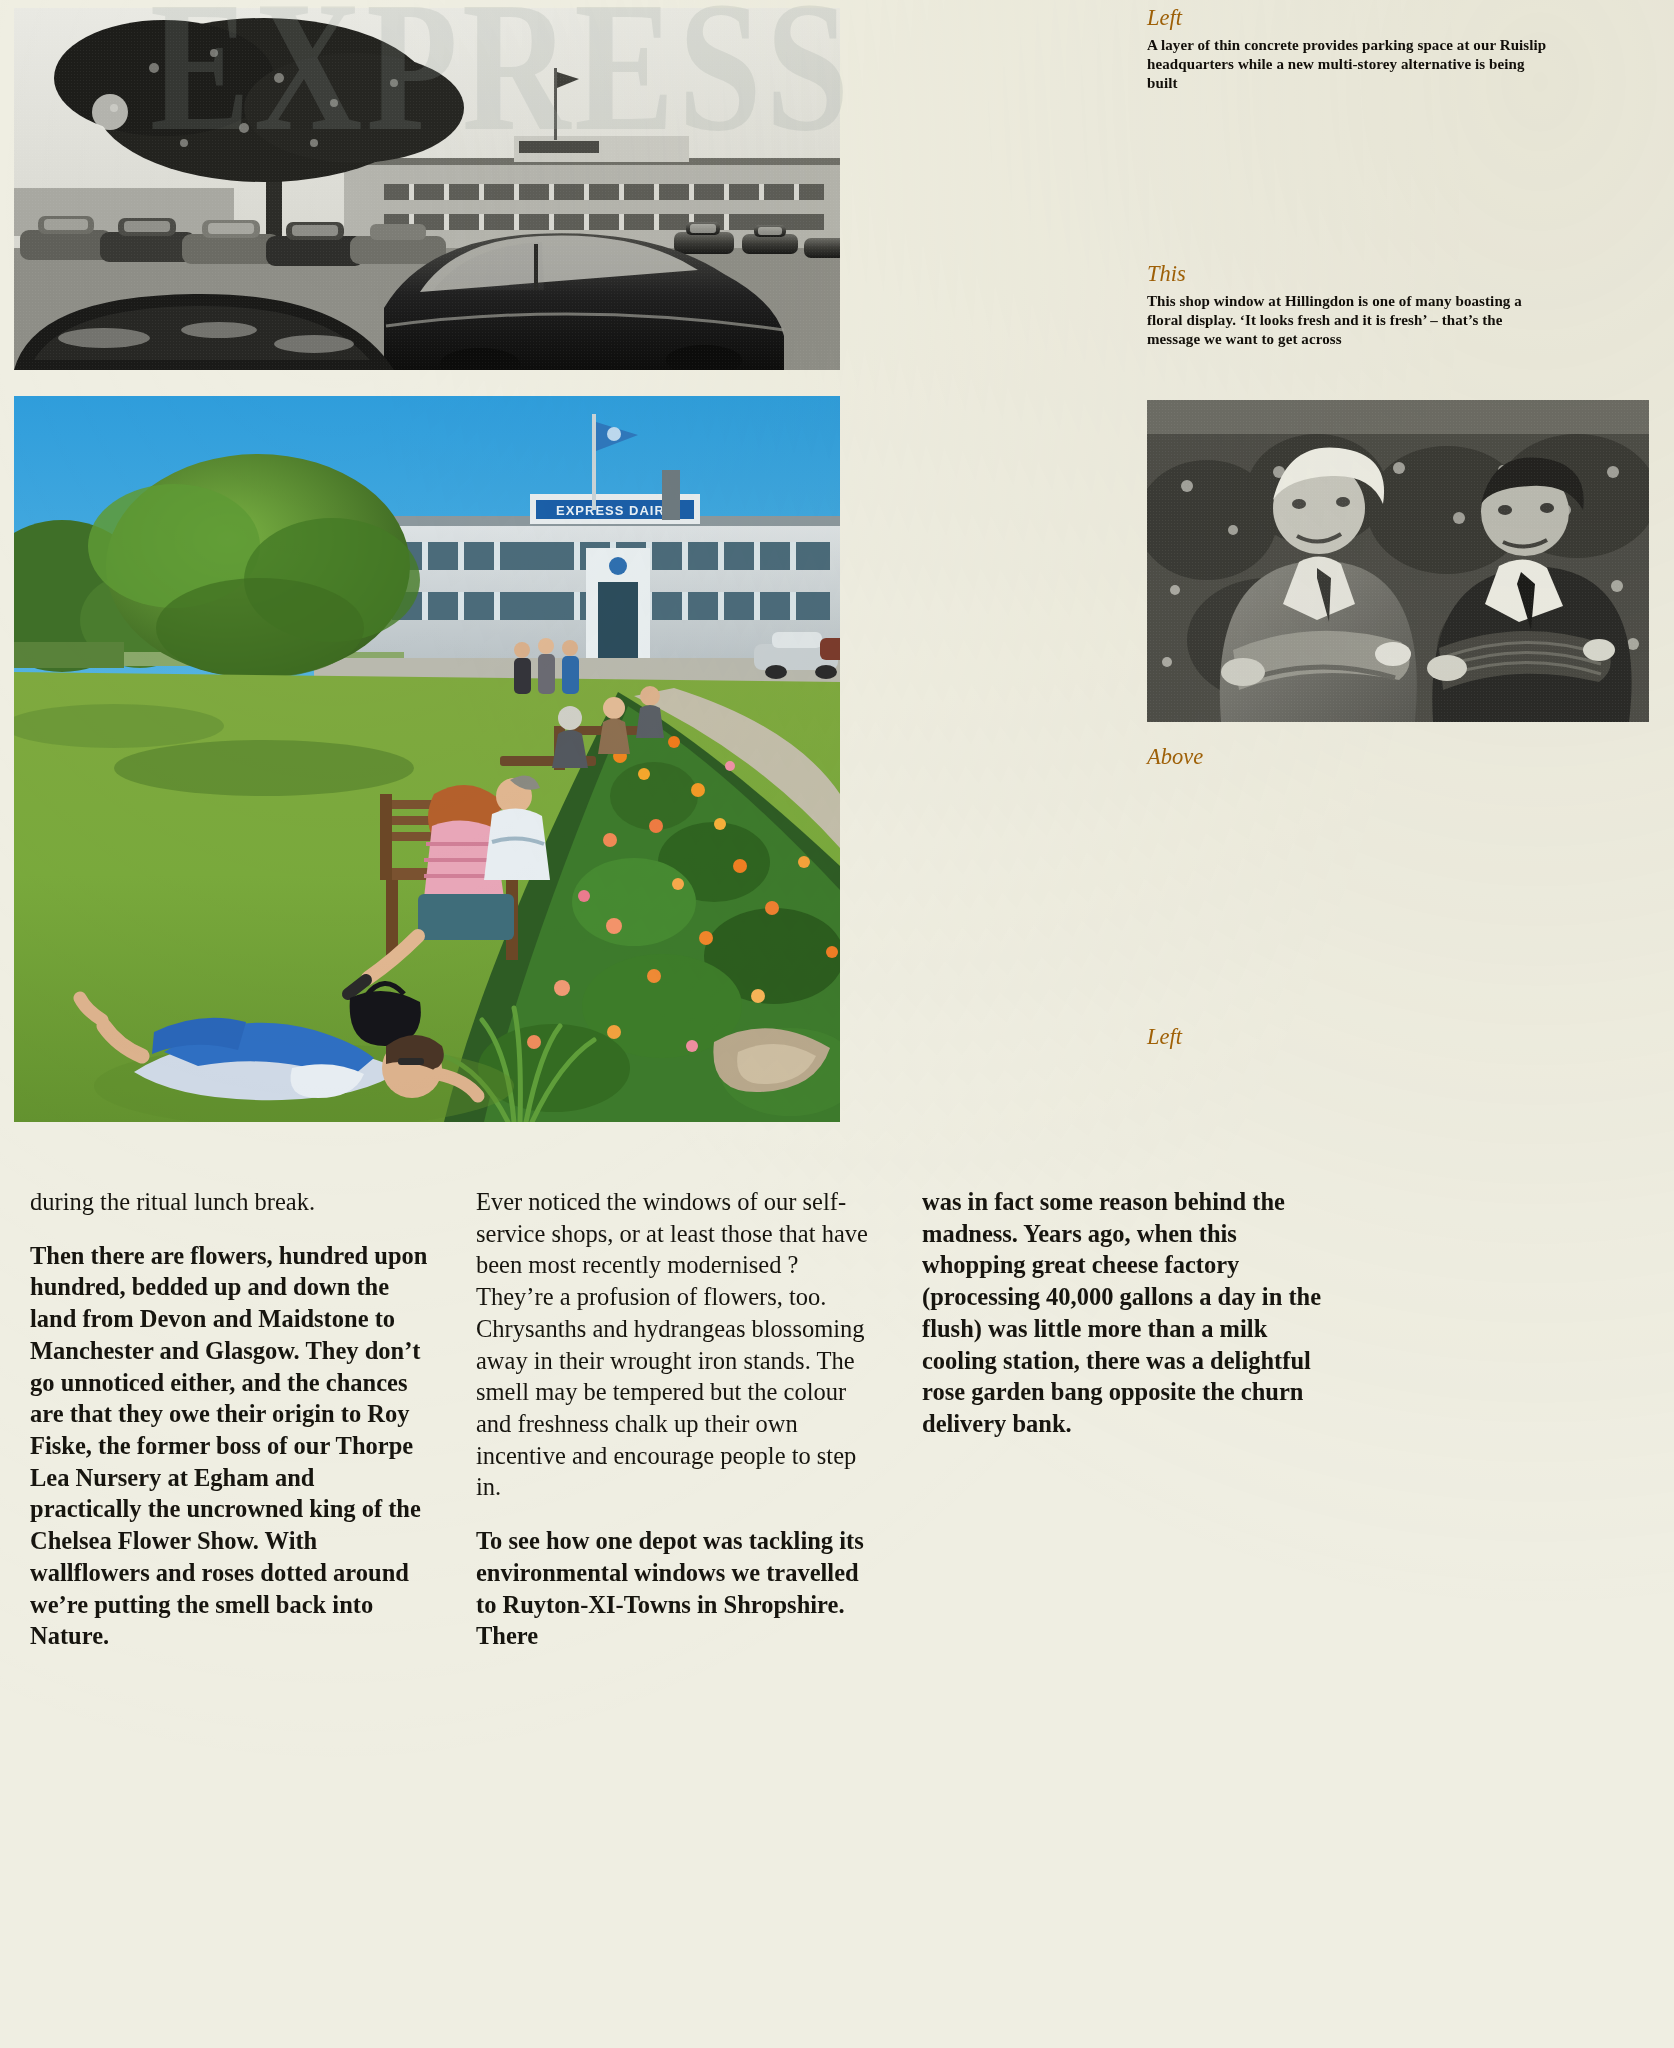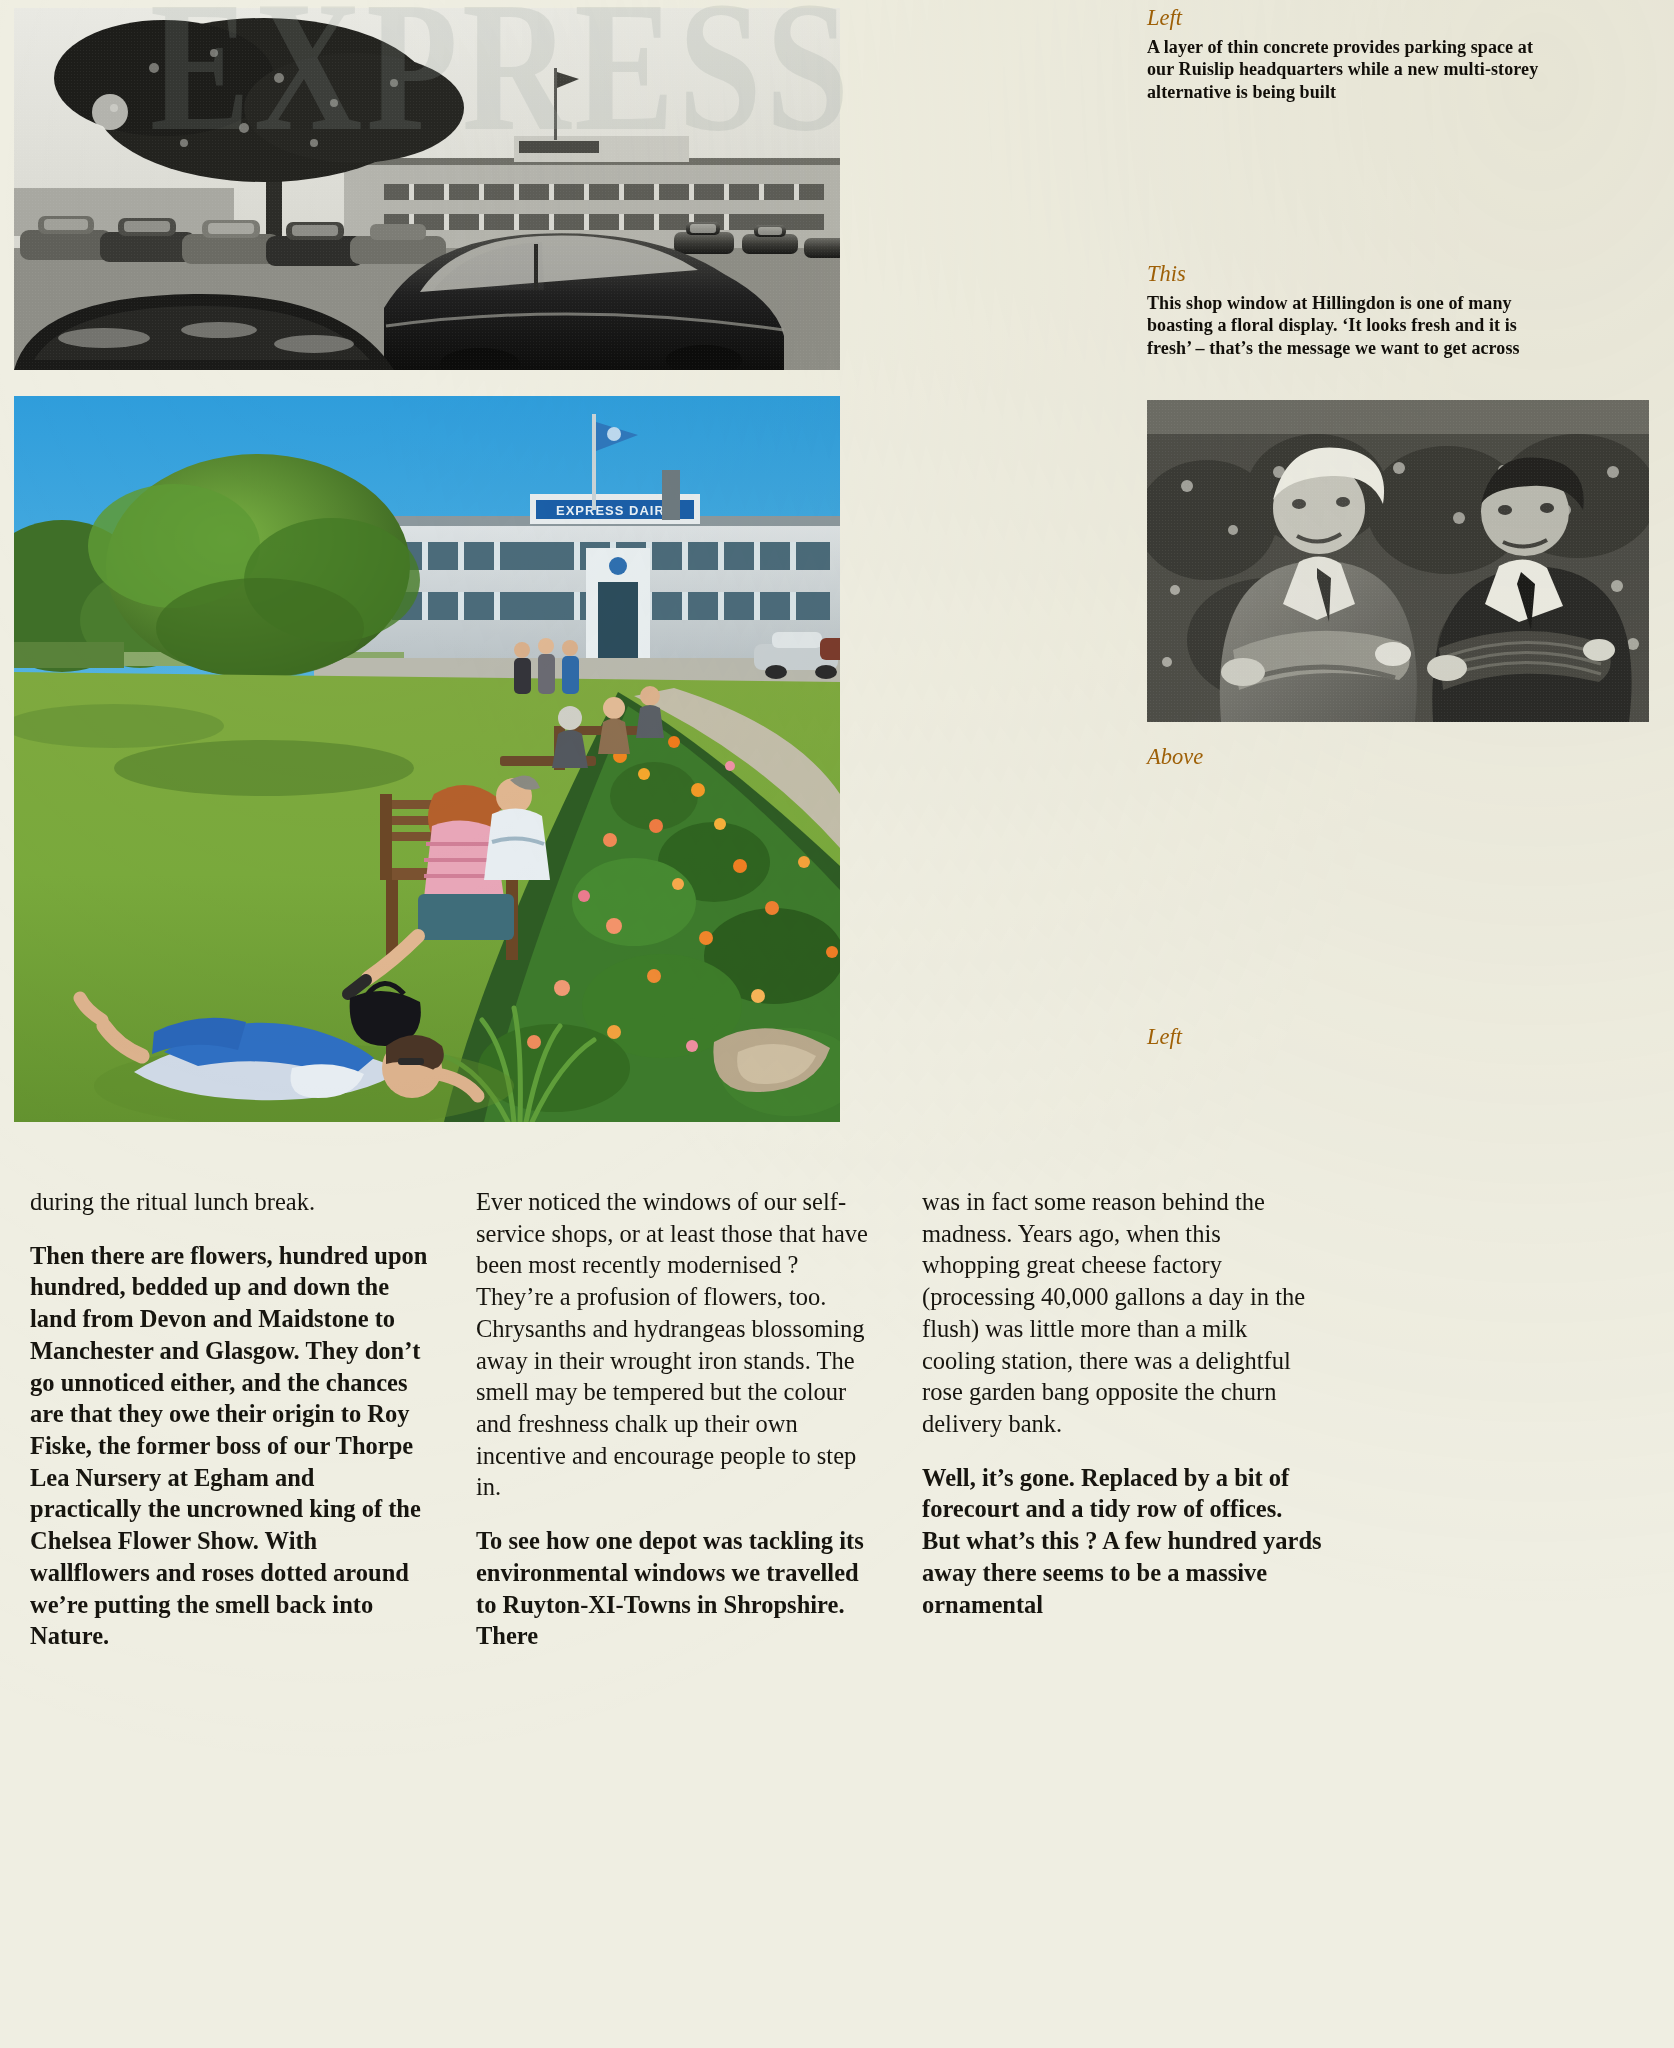--- a/index.html
+++ b/index.html
@@ -37,21 +37,21 @@
   
   #photo-portrait{left:1147px;top:400px;width:502px;height:322px;background:#7d7d74;}
 
   
   .cap{position:absolute;width:400px;z-index:5;}
   .cap .dir{
     font-style:italic;font-size:22.5px;line-height:1.1;margin:0 0 5px 0;
     font-family:"Liberation Serif", serif;color:#a16207;
   }
   .cap .txt{
-    font-weight:700;font-size:18px;line-height:1.26;margin:0;
+    font-weight:700;font-size:15px;line-height:1.26;margin:0;
     font-family:"Liberation Serif", serif;color:#120f0a;letter-spacing:.1px;
   }
   #cap-left-top{left:1147px;top:6px;}
   #cap-right{left:1147px;top:262px;}
   #cap-above{left:1147px;top:745px;}
   #cap-left-bottom{left:1147px;top:1025px;}
 
   
   #body-cols{
     position:absolute;left:14px;top:1186px;width:1648px;height:420px;
@@ -547,17 +547,16 @@
   <div class="col">
     <p>during the ritual lunch break.</p>
     <p>Then there are flowers, hundred upon hundred, bedded up and down the land from Devon and Maidstone to Manchester and Glasgow. They don’t go unnoticed either, and the chances are that they owe their origin to Roy Fiske, the former boss of our Thorpe Lea Nursery at Egham and practically the uncrowned king of the Chelsea Flower Show. With wallflowers and roses dotted around we’re putting the smell back into Nature.</p>
   </div>
   <div class="col">
     <p>Ever noticed the windows of our self-service shops, or at least those that have been most recently modernised ? They’re a profusion of flowers, too. Chrysanths and hydrangeas blossoming away in their wrought iron stands. The smell may be tempered but the colour and freshness chalk up their own incentive and encourage people to step in.</p>
     <p>To see how one depot was tackling its environmental windows we travelled to Ruyton-XI-Towns in Shropshire. There</p>
   </div>
   <div class="col">
     <p>was in fact some reason behind the madness. Years ago, when this whopping great cheese factory (processing 40,000 gallons a day in the flush) was little more than a milk cooling station, there was a delightful rose garden bang opposite the churn delivery bank.</p>
-    <p>Well, it’s gone. Replaced by a bit of forecourt and a tidy row of offices. But what’s this ? A few hundred yards away there seems to be a massive ornamental</p>
   </div>
 </div>
 
 <div class="paper-grain"></div>
 
 </body></html>

